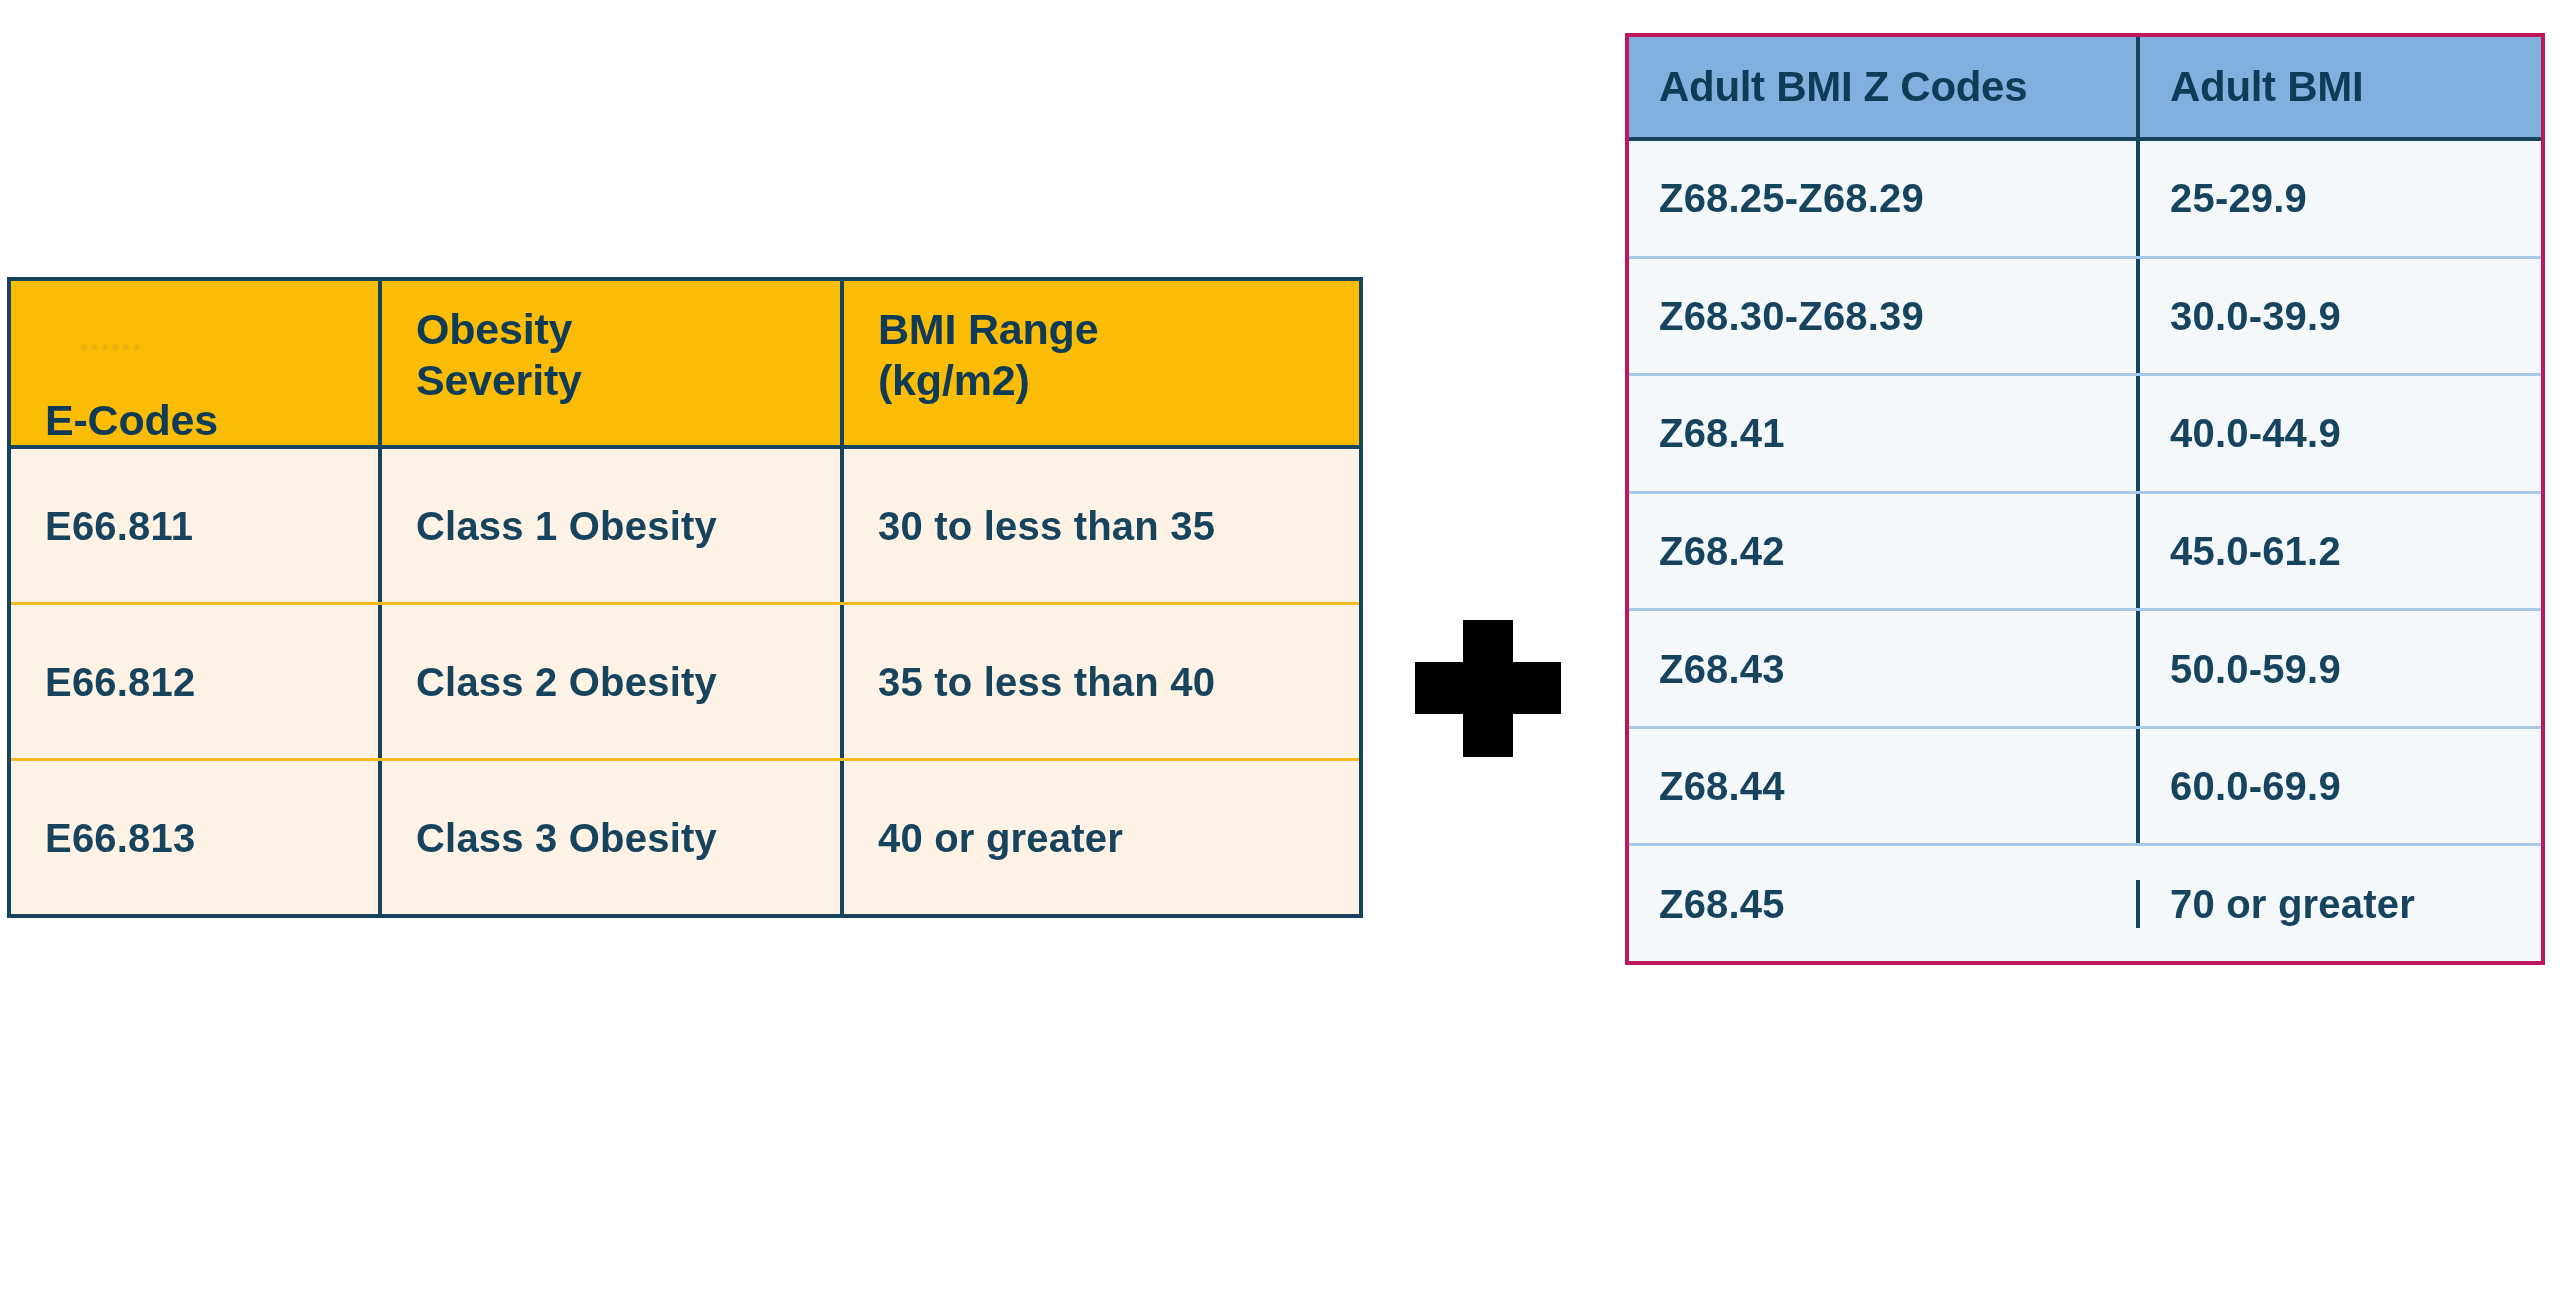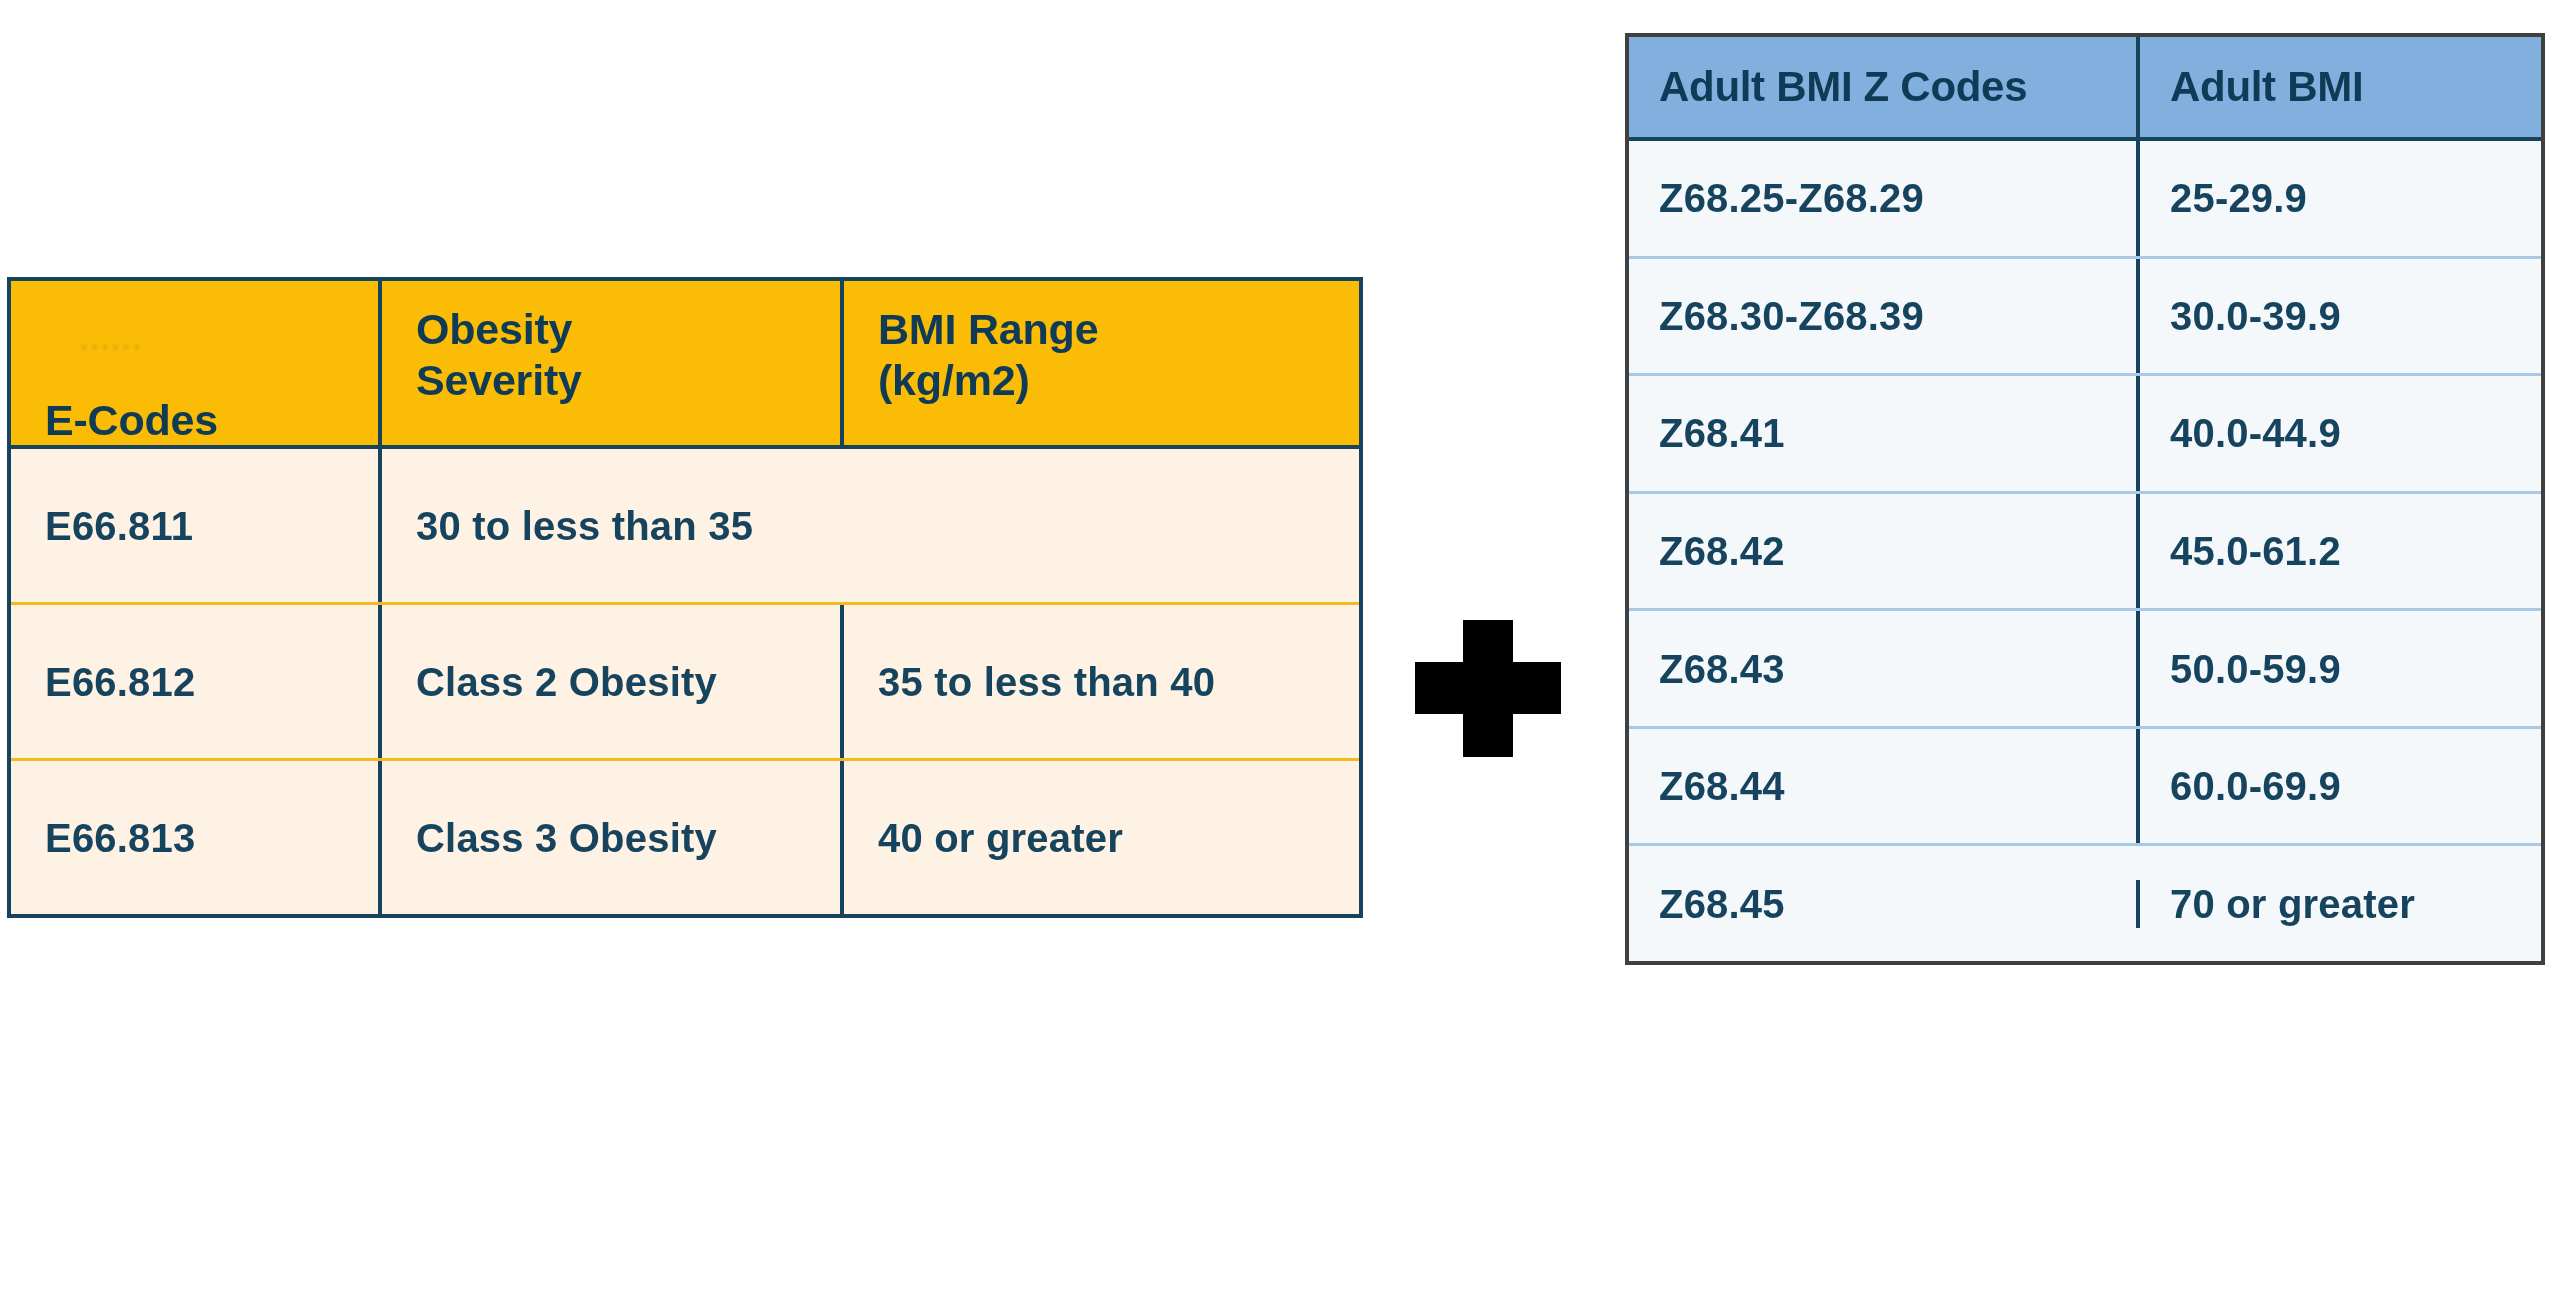--- a/index.html
+++ b/index.html
@@ -129,21 +129,21 @@
     height: 137px;
   }
 
   
   .zcode-table {
     position: absolute;
     left: 1625px;
     top: 33px;
     width: 920px;
     height: 932px;
-    border: 4px solid #404040;
+    border: 4px solid #be185d;
     box-sizing: border-box;
     background: #f4f8fb;
     display: flex;
     flex-direction: column;
   }
   .zcode-head-row {
     display: flex;
     height: 104px;
     background: #82b0de;
     border-bottom: 4px solid #16445f;
@@ -207,20 +207,23 @@
           <span class="ec-head-text">BMI Range
 (kg/m2)</span>
         </div>
       </div>
     </div>
 
     <div class="ecode-body-row">
       <div class="ec-cell ec-c1">
         <span class="ec-body-text">E66.811</span>
       </div>
+      <div class="ec-cell ec-c2">
+        <span class="ec-body-text">Class 1 Obesity</span>
+      </div>
       <div class="ec-cell ec-c3">
         <span class="ec-body-text">30 to less than 35</span>
       </div>
     </div>
 
     <div class="ecode-body-row">
       <div class="ec-cell ec-c1">
         <span class="ec-body-text">E66.812</span>
       </div>
       <div class="ec-cell ec-c2">

